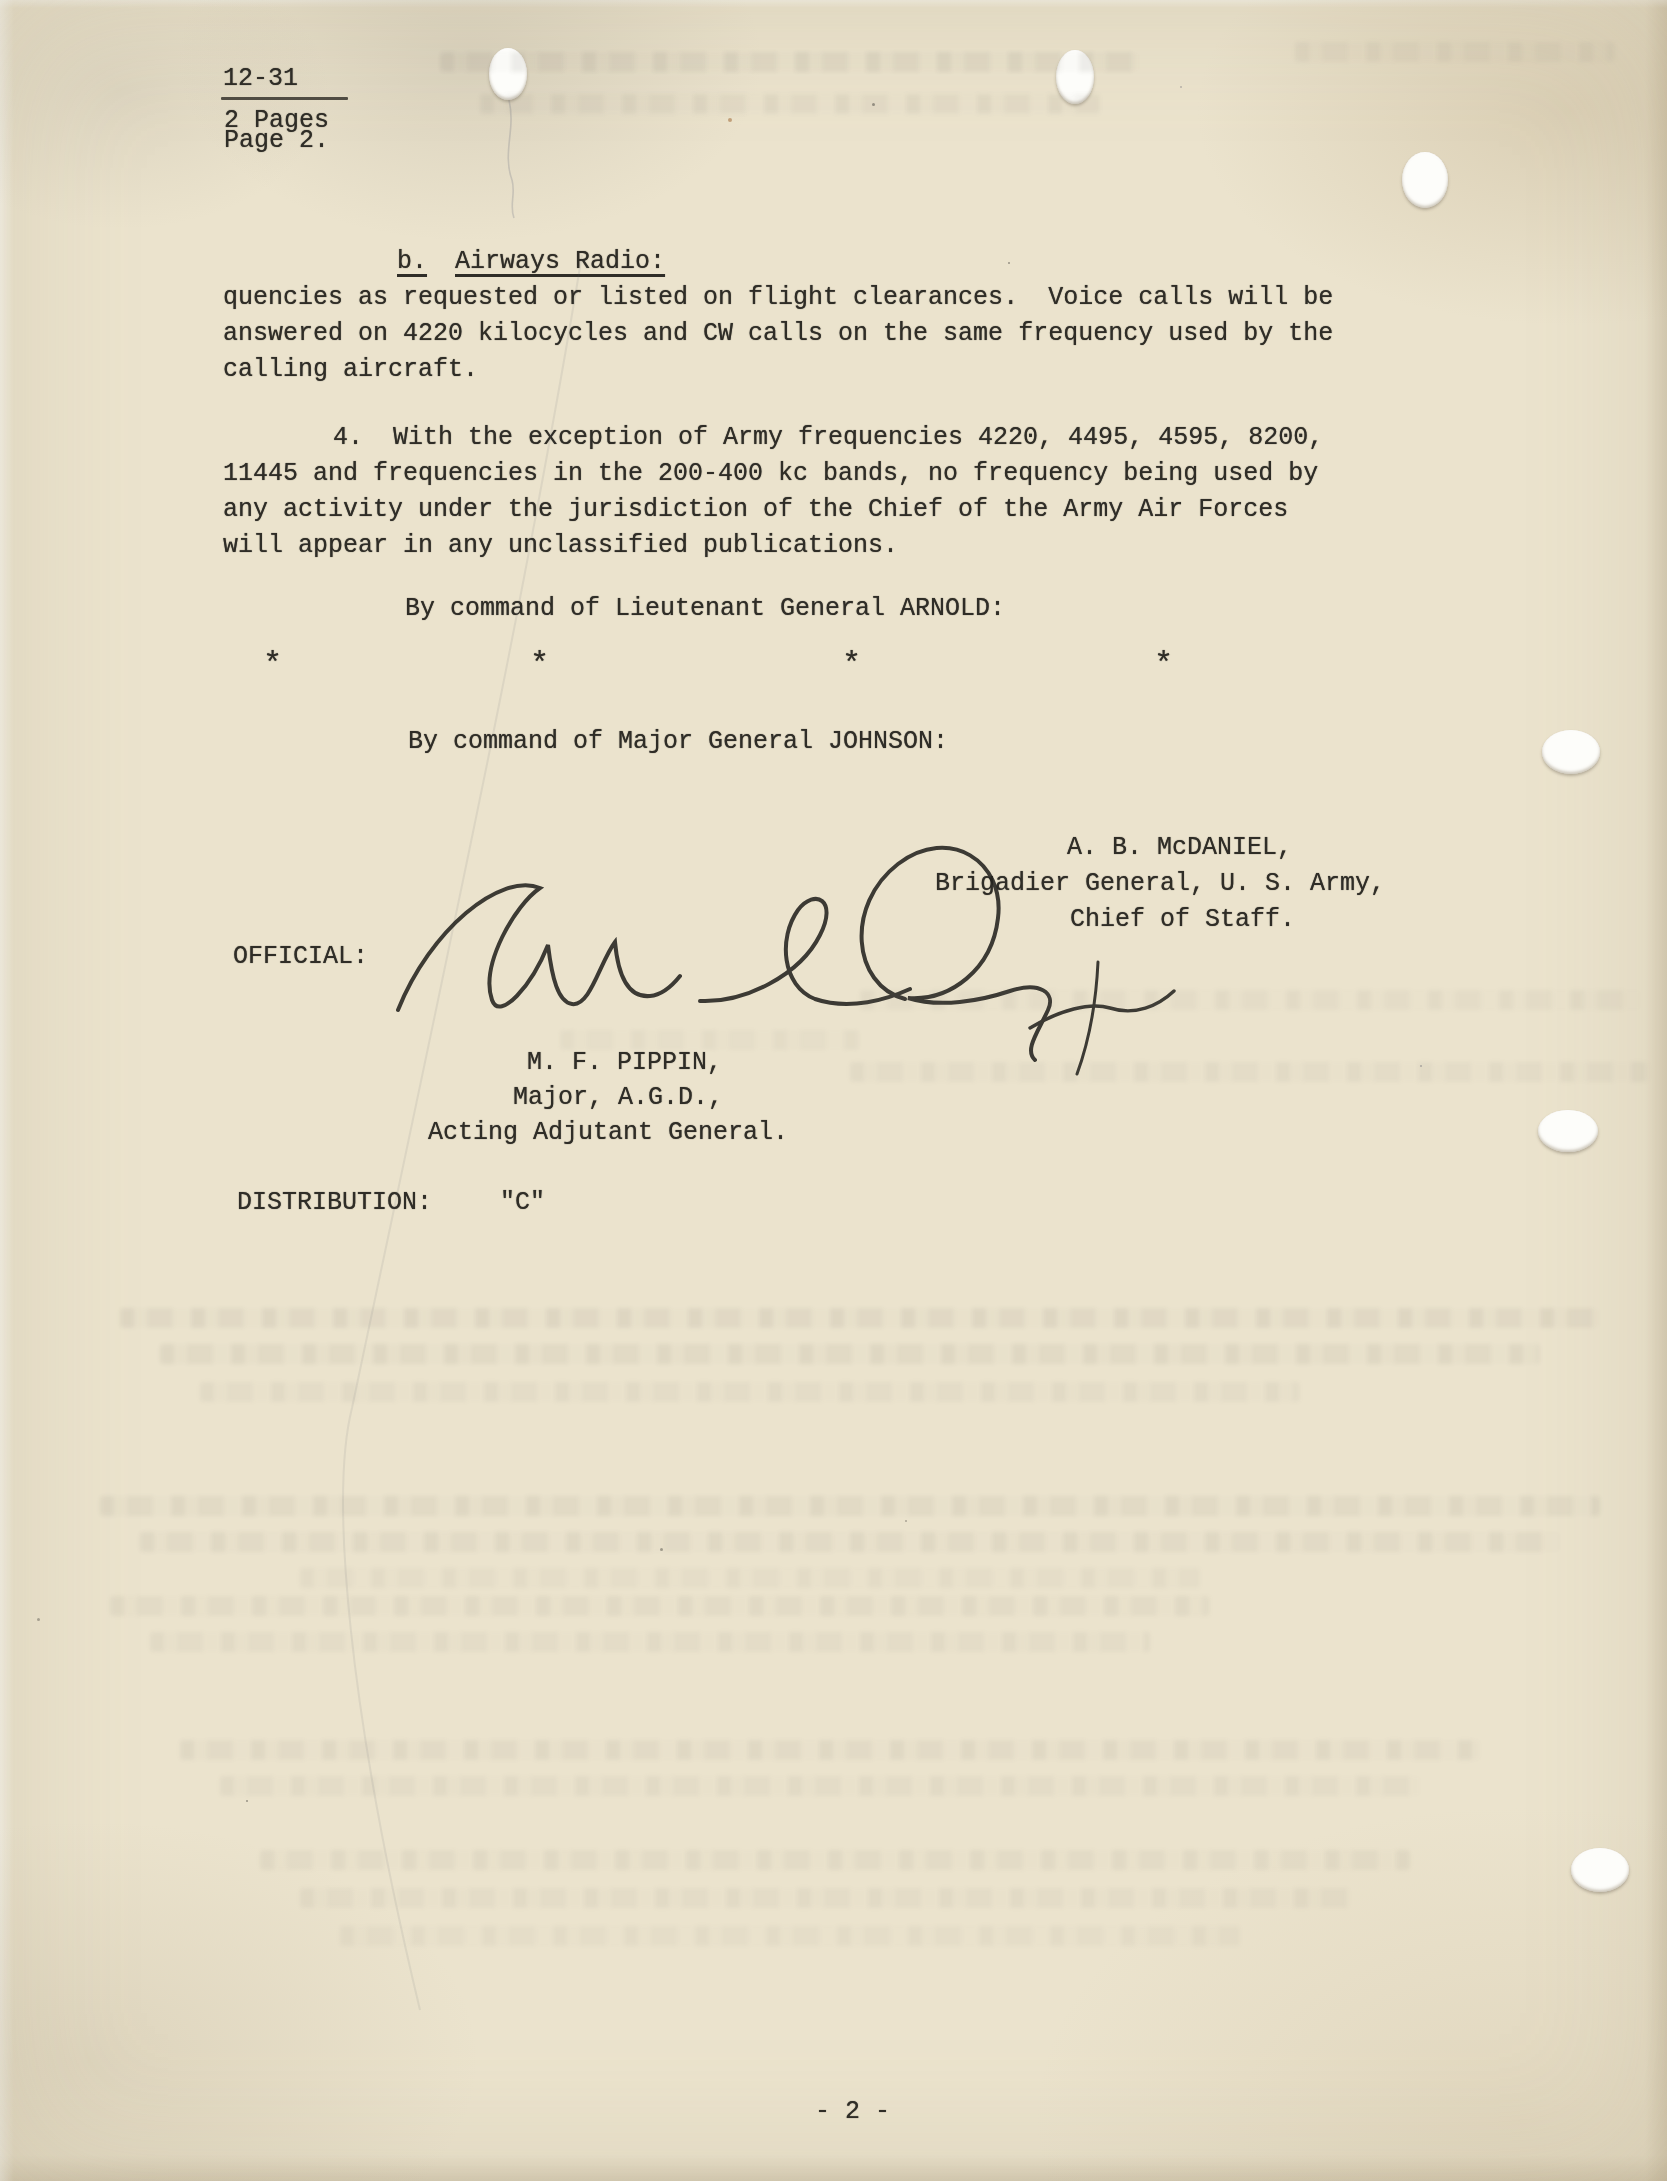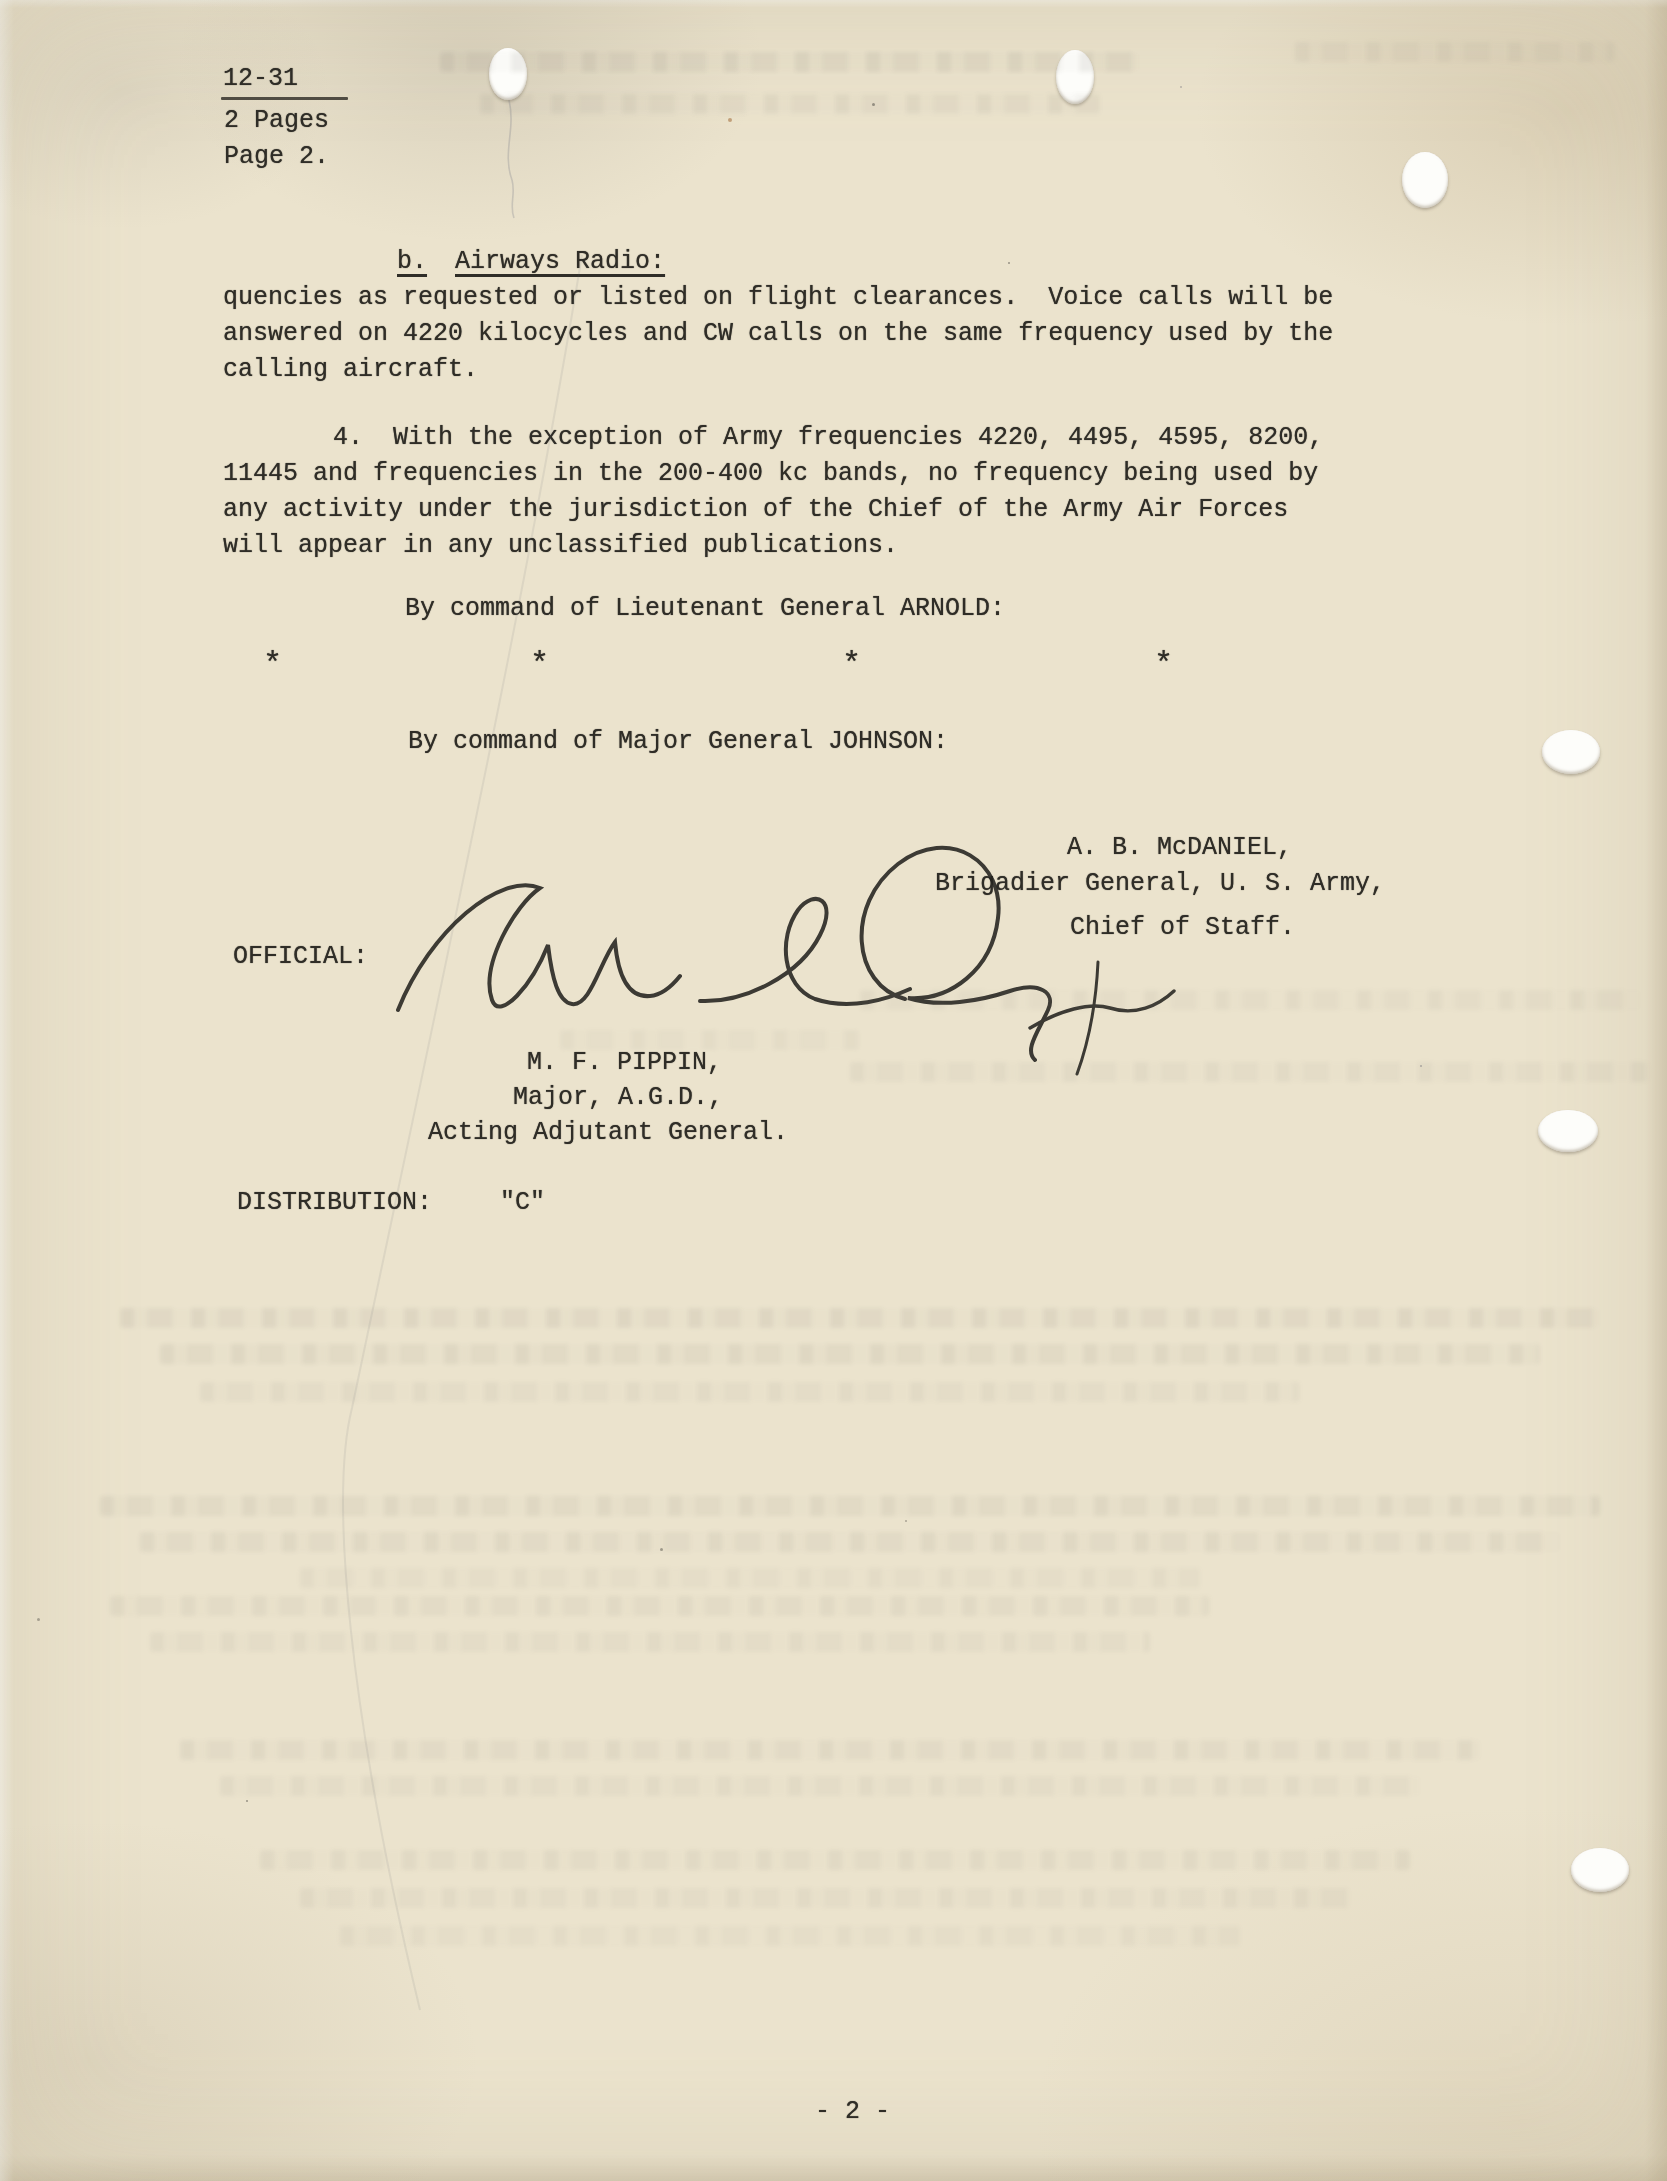--- a/index.html
+++ b/index.html
@@ -71,21 +71,21 @@
   }
 </style>
 </head>
 <body>
 
 <div class="page">
 
   <div class="tl" style="left:223px;top:62px;">12-31</div>
   <div class="rule" style="left:221px;top:97px;width:127px;height:3px;"></div>
   <div class="tl" style="left:224px;top:104px;">2 Pages</div>
-  <div class="tl" style="left:224px;top:140px;">Page 2.</div>
+  <div class="tl" style="left:224px;top:124px;">Page 2.</div>
 
   <div class="tl u" style="left:397px;top:245px;">b.</div>
   <div class="tl u" style="left:455px;top:245px;">Airways Radio:</div>
   <div class="tl" style="left:223px;top:281px;">quencies as requested or listed on flight clearances.  Voice calls will be</div>
   <div class="tl" style="left:223px;top:317px;text-align:right;">answered on 4220 kilocycles and CW calls on the same frequency used by the</div>
   <div class="tl" style="left:223px;top:353px;">calling aircraft.</div>
 
   <div class="tl" style="left:333px;top:421px;">4.  With the exception of Army frequencies 4220, 4495, 4595, 8200,</div>
   <div class="tl" style="left:223px;top:457px;">11445 and frequencies in the 200-400 kc bands, no frequency being used by</div>
   <div class="tl" style="left:223px;top:493px;">any activity under the jurisdiction of the Chief of the Army Air Forces</div>
@@ -95,21 +95,21 @@
 
   <div class="tl" style="left:263px;top:648px;font-size:32px;">*</div>
   <div class="tl" style="left:530px;top:648px;font-size:32px;">*</div>
   <div class="tl" style="left:842px;top:648px;font-size:32px;">*</div>
   <div class="tl" style="left:1154px;top:648px;font-size:32px;">*</div>
 
   <div class="tl" style="left:408px;top:725px;">By command of Major General JOHNSON:</div>
 
   <div class="tl" style="left:1067px;top:831px;">A. B. McDANIEL,</div>
   <div class="tl" style="left:935px;top:867px;">Brigadier General, U. S. Army,</div>
-  <div class="tl" style="left:1070px;top:903px;margin-top:8px;">Chief of Staff.</div>
+  <div class="tl" style="left:1070px;top:903px;">Chief of Staff.</div>
 
   <div class="tl" style="left:233px;top:940px;">OFFICIAL:</div>
   <div class="tl" style="left:527px;top:1046px;">M. F. PIPPIN,</div>
   <div class="tl" style="left:513px;top:1081px;">Major, A.G.D.,</div>
   <div class="tl" style="left:428px;top:1116px;">Acting Adjutant General.</div>
 
   <div class="tl" style="left:237px;top:1186px;">DISTRIBUTION:</div>
   <div class="tl" style="left:500px;top:1186px;">"C"</div>
 
   <div class="tl" style="left:815px;top:2095px;">- 2 -</div>

